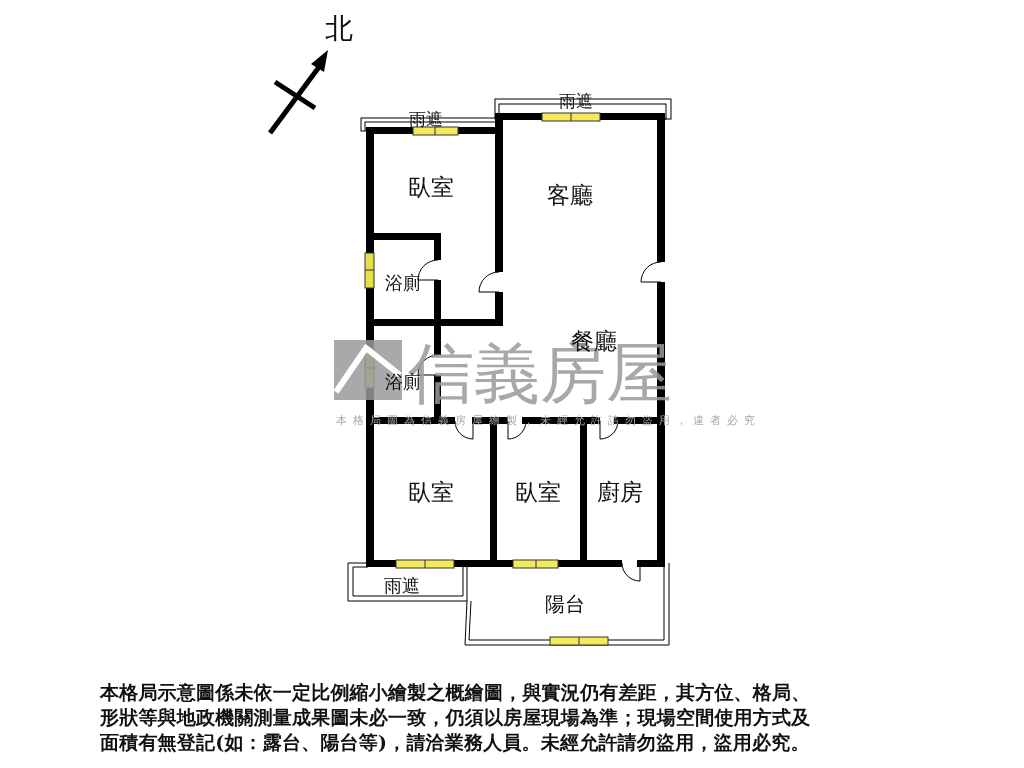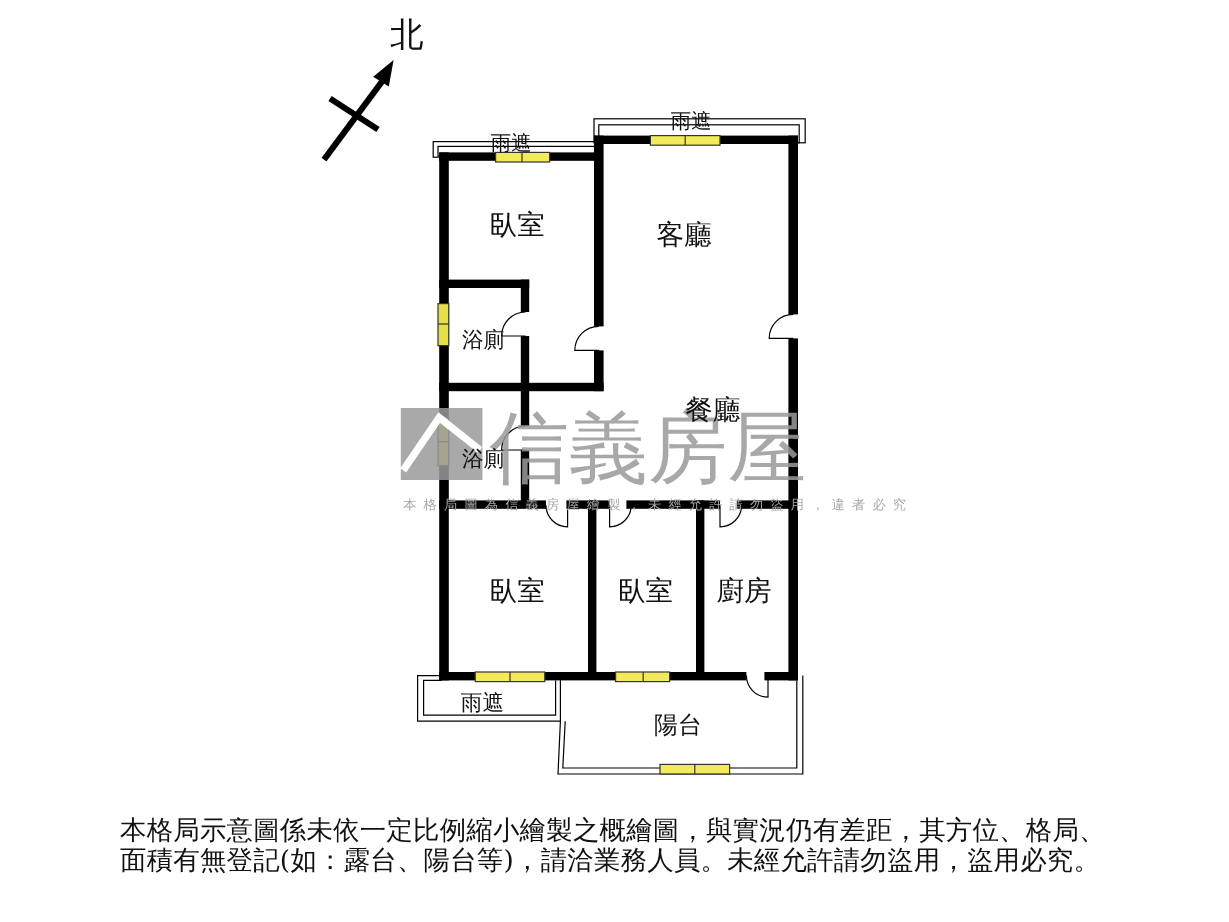--- a/index.html
+++ b/index.html
@@ -4,21 +4,21 @@
 <style>
   html, body { margin: 0; padding: 0; background: #ffffff; }
   body { width: 1024px; height: 768px; position: relative; overflow: hidden;
          font-family: "DejaVu Serif", "Liberation Serif", serif; }
   #plan { position: absolute; left: 0; top: 0; }
   .room-label { font-family: "DejaVu Serif", "Liberation Serif", serif; fill: #111; }
   .wm-big { font-family: "DejaVu Sans", "Liberation Sans", sans-serif; fill: #9a9a9a; opacity: 0.85; }
   .wm-small { font-family: "DejaVu Sans", "Liberation Sans", sans-serif; fill: #a8a8a8; }
   .disclaimer { position: absolute; left: 100px; top: 680px; width: 840px;
                 font-family: "DejaVu Serif", "Liberation Serif", serif;
-                font-size: 22px; line-height: 25px; color: #111; letter-spacing: 0.2px; }
+                font-size: 19px; line-height: 25px; color: #111; letter-spacing: 0.2px; font-weight: bold; }
   .disclaimer div { white-space: nowrap; }
 </style>
 </head>
 <body>
 
 <svg id="plan" width="1024" height="768" viewBox="0 0 1024 768">
 
   <g>
     <g>
       <line x1="270" y1="133" x2="322" y2="63" stroke="#000" stroke-width="5"></line>
@@ -143,14 +143,15 @@
   <text class="room-label" x="571" y="349" font-size="23">餐廳</text>
   <text class="room-label" x="385" y="388" font-size="18">浴廁</text>
   <text class="room-label" x="408" y="500" font-size="23">臥室</text>
   <text class="room-label" x="515" y="500" font-size="23">臥室</text>
   <text class="room-label" x="597" y="500" font-size="23">廚房</text>
   <text class="room-label" x="545" y="611" font-size="20">陽台</text>
 </svg>
 
 <div class="disclaimer">
   <div>本格局示意圖係未依一定比例縮小繪製之概繪圖，與實況仍有差距，其方位、格局、</div>
+  <div>形狀等與地政機關測量成果圖未必一致，仍須以房屋現場為準；現場空間使用方式及</div>
   <div>面積有無登記(如：露台、陽台等)，請洽業務人員。未經允許請勿盜用，盜用必究。</div>
 </div>
 
 </body></html>

